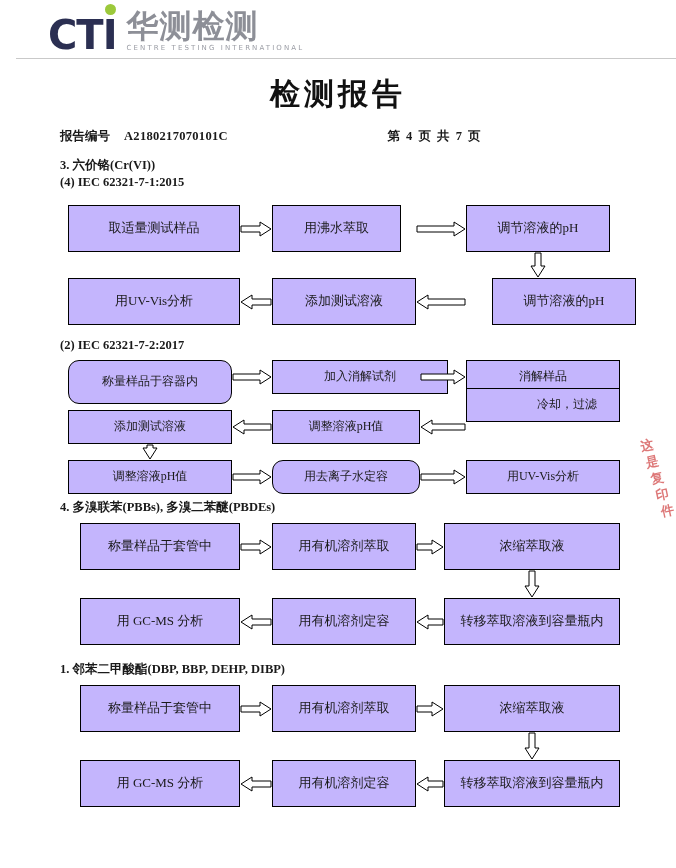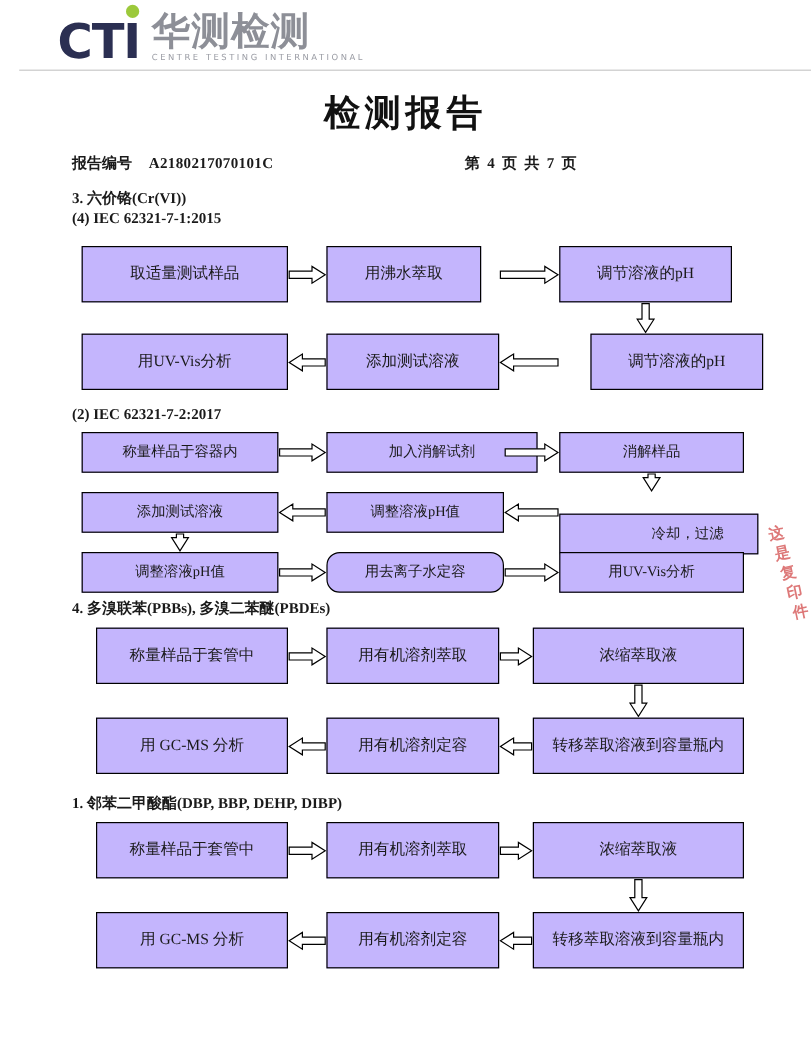--- a/index.html
+++ b/index.html
@@ -114,39 +114,39 @@
       <svg width="30" height="15">
         <polygon points="30,4 11,4 11,0 0,7 11,14 11,10 30,10" fill="#fff" stroke="#000" stroke-width="1"></polygon>
       </svg>
     </div>
     <div class="arr" style="left: 417px; top: 294.5px;">
       <svg width="48" height="15">
         <polygon points="48,4 11,4 11,0 0,7 11,14 11,10 48,10" fill="#fff" stroke="#000" stroke-width="1"></polygon>
       </svg>
     </div>
     <div class="sub-head" style="left: 60px; top: 338px;">(2) IEC 62321-7-2:2017</div>
-    <div class="fbox sm" style="left: 68px; top: 360px; width: 164px; height: 34px;">称量样品于容器内</div>
+    <div class="fbox sm" style="left: 68px; top: 360px; width: 164px; height: 44px; border-radius: 11px;">称量样品于容器内</div>
     <div class="fbox sm" style="left: 272px; top: 360px; width: 176px; height: 34px;">加入消解试剂</div>
     <div class="fbox sm" style="left: 466px; top: 360px; width: 154px; height: 34px;">消解样品</div>
     <div class="arr" style="left: 233px; top: 370px;">
       <svg width="38" height="15">
         <polygon points="0,4 27,4 27,0 38,7 27,14 27,10 0,10" fill="#fff" stroke="#000" stroke-width="1"></polygon>
       </svg>
     </div>
     <div class="arr" style="left: 421px; top: 370px;">
       <svg width="44" height="15">
         <polygon points="0,4 33,4 33,0 44,7 33,14 33,10 0,10" fill="#fff" stroke="#000" stroke-width="1"></polygon>
       </svg>
     </div>
     <div class="arr" style="left: 536px; top: 395px;">
       <svg width="15" height="14">
         <polygon points="4,0 10,0 10,3 14,3 7,14 0,3 4,3" fill="#fff" stroke="#000" stroke-width="1"></polygon>
       </svg>
     </div>
-    <div class="fbox sm" style="left: 466px; top: 428px; width: 166px; height: 34px; padding-left: 48px;">冷却，过滤</div>
+    <div class="fbox sm" style="left: 466px; top: 388px; width: 154px; height: 34px; padding-left: 48px;">冷却，过滤</div>
     <div class="fbox sm" style="left: 272px; top: 410px; width: 148px; height: 34px;">调整溶液pH值</div>
     <div class="fbox sm" style="left: 68px; top: 410px; width: 164px; height: 34px;">添加测试溶液</div>
     <div class="arr" style="left: 233px; top: 420px;">
       <svg width="38" height="15">
         <polygon points="38,4 11,4 11,0 0,7 11,14 11,10 38,10" fill="#fff" stroke="#000" stroke-width="1"></polygon>
       </svg>
     </div>
     <div class="arr" style="left: 421px; top: 420px;">
       <svg width="44" height="15">
         <polygon points="44,4 11,4 11,0 0,7 11,14 11,10 44,10" fill="#fff" stroke="#000" stroke-width="1"></polygon>

